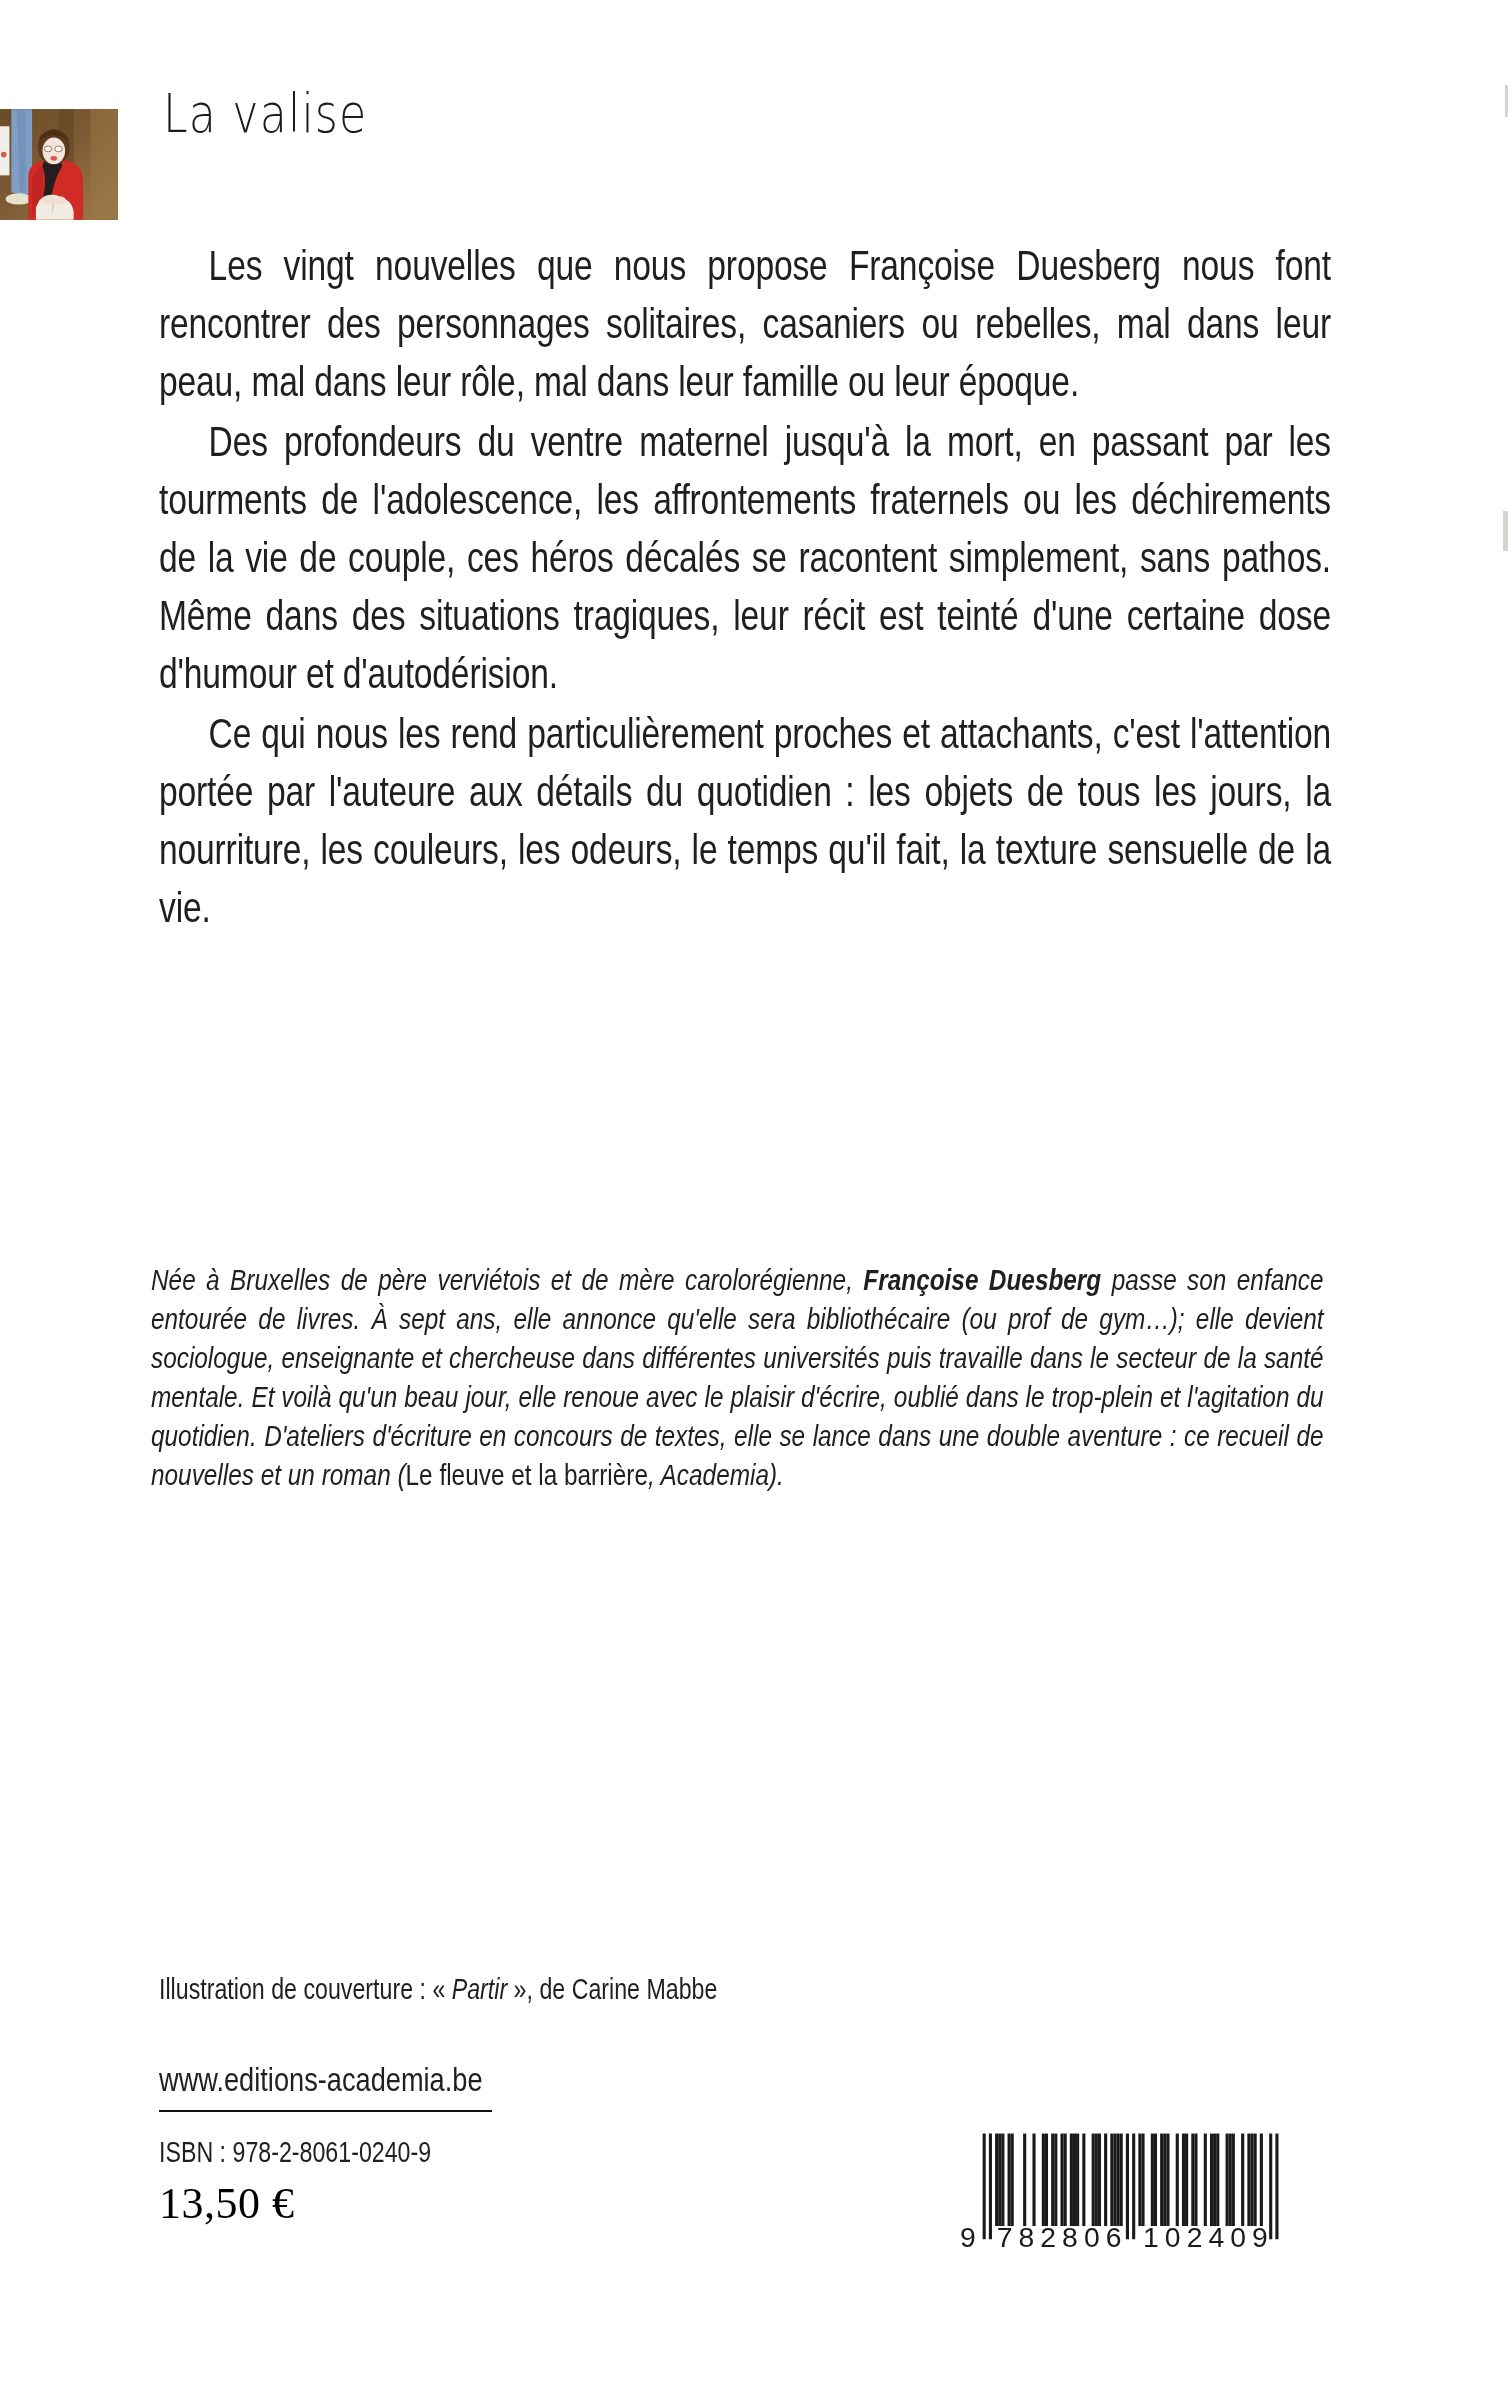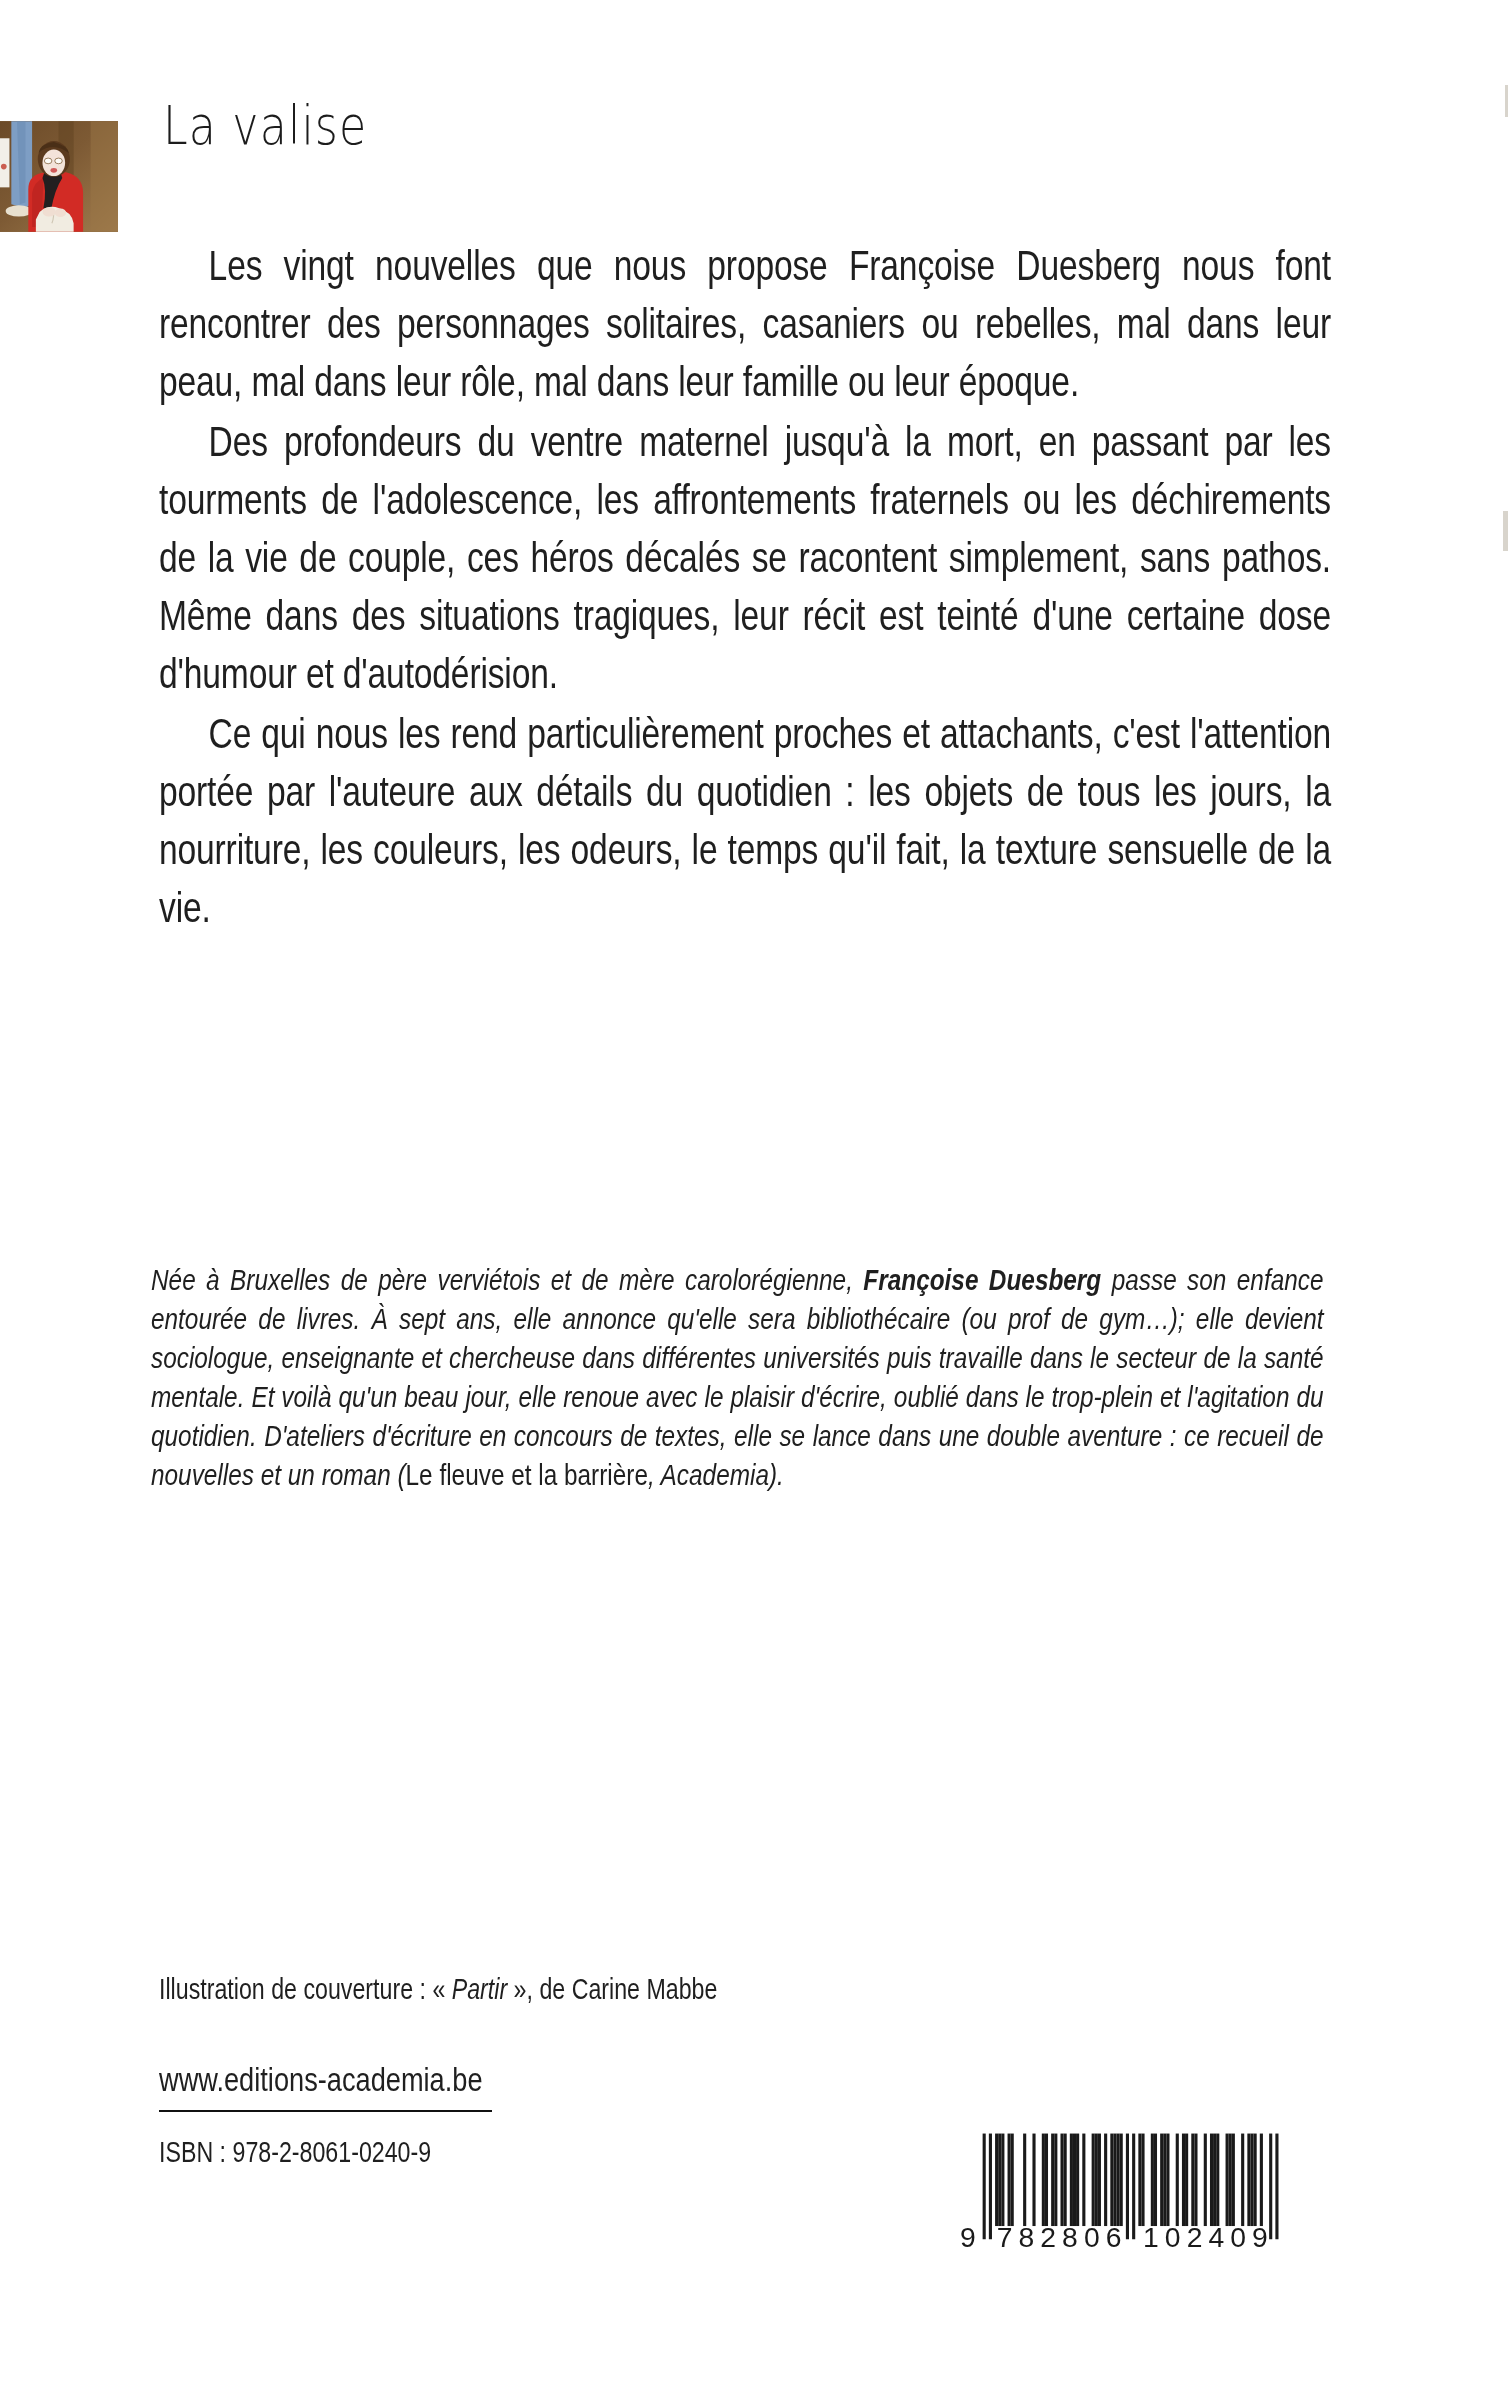--- a/index.html
+++ b/index.html
@@ -16,21 +16,21 @@
     width: 1508px;
     height: 2402px;
     background: #ffffff;
     overflow: hidden;
   }
 
   
   #header {
     position: absolute;
     left: 0;
-    top: 12px;
+    top: 0;
     width: 1508px;
     height: 227px;
   }
 
   
   #cover-thumb {
     position: absolute;
     left: 0px;
     top: 109px;
     width: 118px;
@@ -235,20 +235,21 @@
   <div id="footer">
 
     <div id="illustration-credit" class="footer-line"><span>Illustration de couverture : « </span><span class="it">Partir</span><span> », de Carine Mabbe</span></div>
 
     <div id="website" class="footer-line">www.editions-academia.be</div>
 
     <div id="rule"></div>
 
     <div id="isbn" class="footer-line">ISBN : 978-2-8061-0240-9</div>
 
+    <div id="price">13,50 €</div>
   </div>
 
   <div id="barcode">
     <svg width="397" height="151" viewBox="0 0 420 160" xmlns="http://www.w3.org/2000/svg">
       <rect x="0" y="0" width="420" height="160" fill="#ffffff"></rect>
       <g fill="#1a1a1a" id="bars">
           <rect x="30.00" y="8" width="3.30" height="112"></rect>
           <rect x="36.60" y="8" width="3.30" height="112"></rect>
           <rect x="43.20" y="8" width="3.30" height="98"></rect>
           <rect x="46.50" y="8" width="3.30" height="98"></rect>

